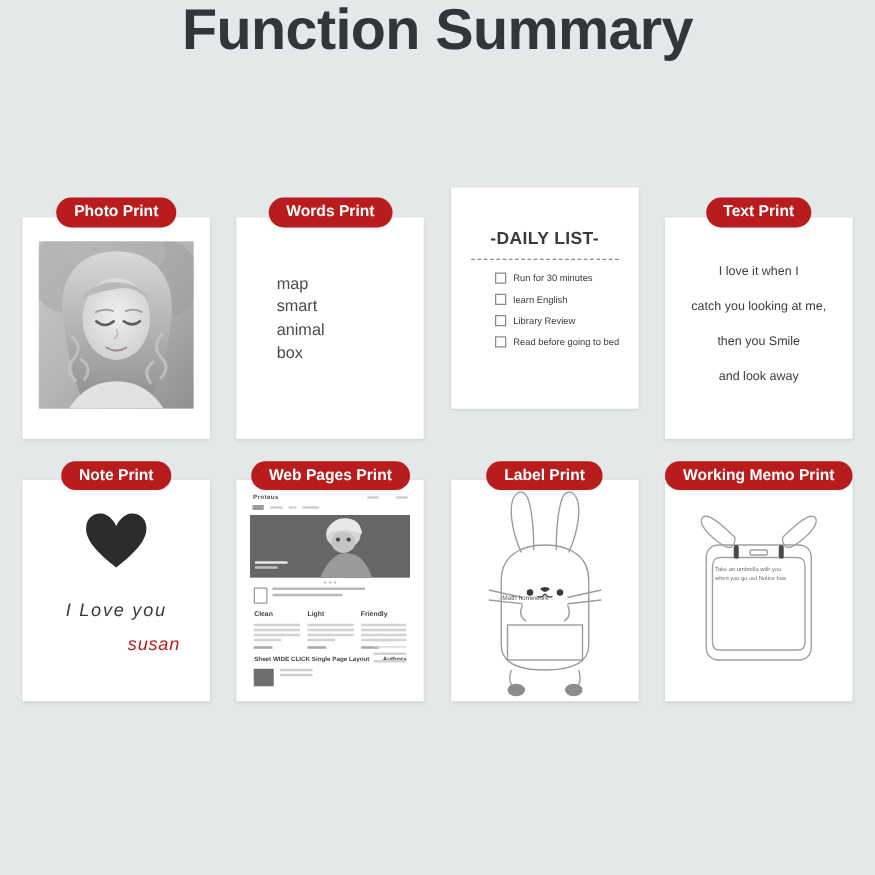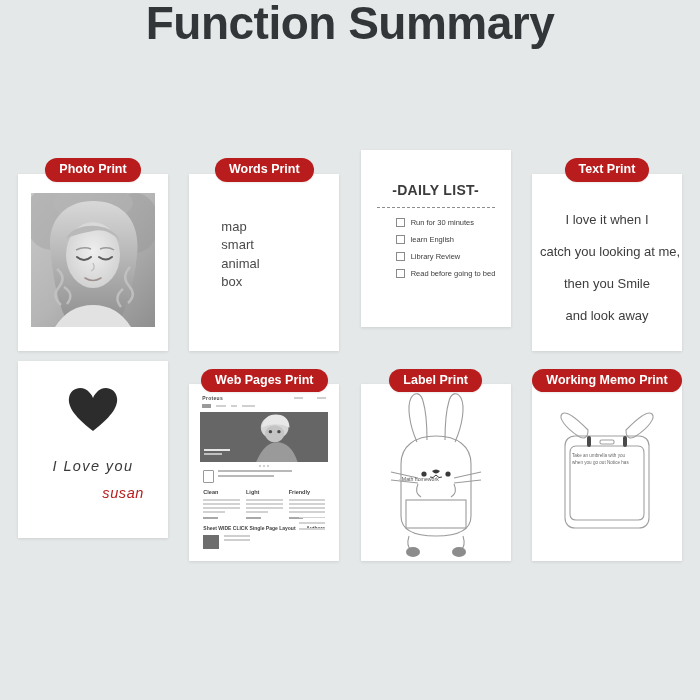--- a/index.html
+++ b/index.html
@@ -115,21 +115,21 @@
     white-space:nowrap;
   }
 
   
   .textlines{
     position:absolute;
     left:8px;right:8px;top:38px;
     text-align:center;
   }
   .textlines div{
-    font-size:13px;
+    font-size:10px;
     color:#3d3d3d;
     margin-bottom:17px;
     white-space:nowrap;
   }
 
   
   .heart{
     position:absolute;
     left:50%;top:24px;
     transform:translateX(-50%);
@@ -335,20 +335,21 @@
           <div>and look away</div>
         </div>
       </div>
     </div>
 
   </div>
 
   <div class="row">
 
     <div class="cell">
+      <div class="badge">Note Print</div>
       <div class="card">
         <span class="heart">
           <svg width="54" height="48" viewBox="0 0 54 48">
             <path d="M27 46 C6 30 2 20 3 13 C4 4 13 1 19 4 C23 6 26 10 27 13 C28 10 31 6 35 4 C41 1 50 4 51 13 C52 20 48 30 27 46 Z" fill="#2c2c2c"></path>
           </svg>
         </span>
         <div class="note-line1">I  Love  you</div>
         <div class="note-line2">susan</div>
       </div>
     </div>

